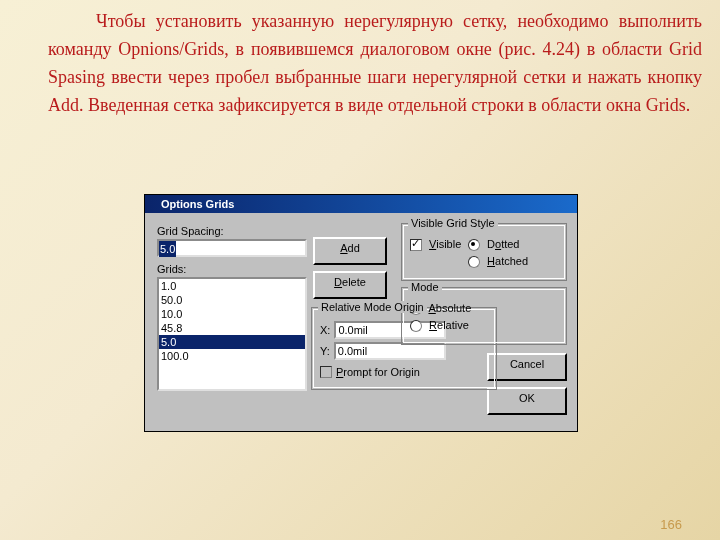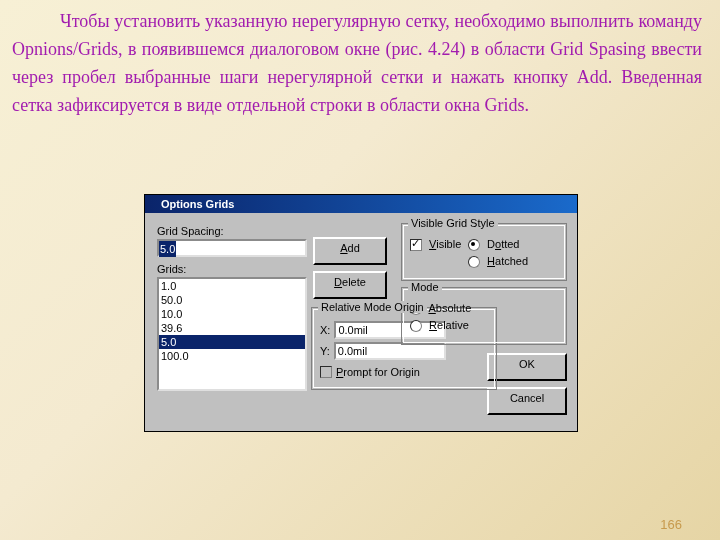--- a/index.html
+++ b/index.html
@@ -9,23 +9,24 @@
     height: 540px;
     font-family: "Times New Roman", serif;
     background: linear-gradient(135deg, #f7f0d5 0%, #f4ead0 40%, #e6d5a5 100%);
     position: relative;
     overflow: hidden;
   }
   .paragraph {
     padding: 8px 18px 0 12px;
     font-size: 18px;
     line-height: 1.55;
-    color: #a21caf;
+    color: #b91c1c;
     text-align: justify;
     text-indent: 48px;
+    margin-left: 36px;
   }
   .page-num {
     position: absolute;
     right: 38px;
     bottom: 8px;
     font-size: 13px;
     color: #c79a4d;
     font-family: Arial, sans-serif;
   }
   
@@ -137,21 +138,21 @@
         <div class="lbl">Grid Spacing:</div>
         <div class="sunken spacing-input">
           <span class="sel">5.0</span>
         </div>
         <div class="spacer"></div>
         <div class="lbl">Grids:</div>
         <div class="sunken grids-list">
           <div>1.0</div>
           <div>50.0</div>
           <div>10.0</div>
-          <div>39.6</div>
+          <div>45.8</div>
           <div class="hl">5.0</div>
           <div>100.0</div>
         </div>
       </div>
 
       <div class="midcol">
         <div style="height:14px"></div>
         <div class="btn"><span class="u">A</span><span></span>dd</div>
         <div class="btn"><span class="u">D</span>elete</div>
         <div style="height:2px"></div>
@@ -202,21 +203,21 @@
             <span class="rad on"></span>
             <span><span class="u">A</span>bsolute</span>
           </div>
           <div class="opt">
             <span class="rad"></span>
             <span><span class="u">R</span>elative</span>
           </div>
         </div>
 
         <div class="okcancel">
+          <div class="btn wide">Cancel</div>
           <div class="btn wide">OK</div>
-          <div class="btn wide">Cancel</div>
         </div>
       </div>
     </div>
   </div>
 </div>
 
 <div class="page-num">166</div>
 
 </body></html>

